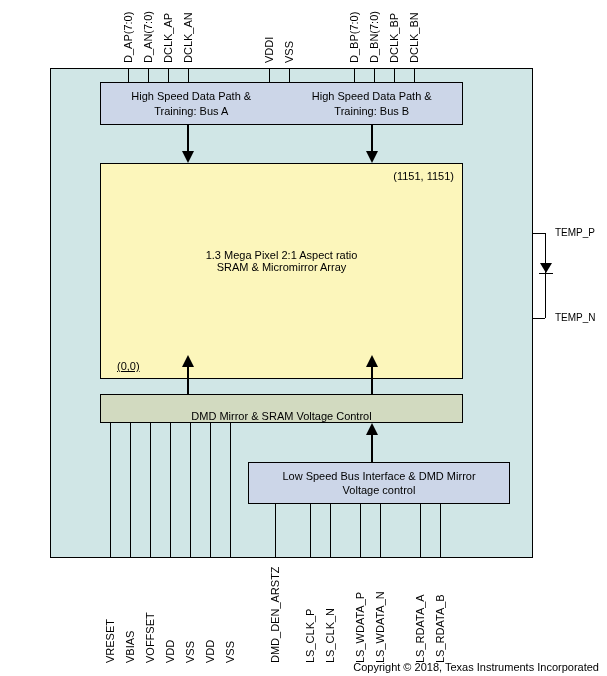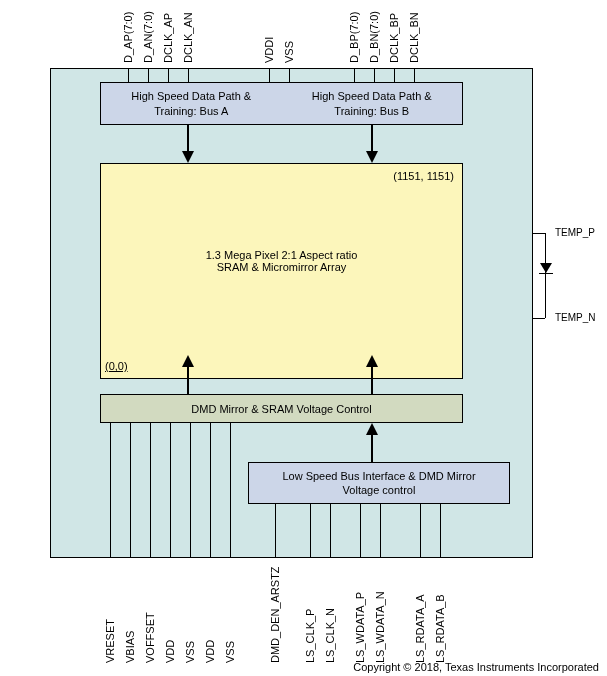--- a/index.html
+++ b/index.html
@@ -29,21 +29,21 @@
     flex-direction: column;
     justify-content: center;
     line-height: 1.3;
   }
   .sram {
     background: #fcf6bb;
   }
   .voltage {
     background: #d2dac0;
     display: flex;
-    align-items: center;
+    align-items: flex-end;
     justify-content: center;
   }
   .low-speed {
     background: #ccd6e8;
     display: flex;
     flex-direction: column;
     justify-content: center;
     line-height: 1.3;
   }
   .pin-label-v {
@@ -112,21 +112,21 @@
     </div>
   </div>
 </div>
 
 <div class="box sram" style="left:100px; top:163px; width:363px; height:216px;">
   <div class="coord" style="right:8px; top:6px;">(1151, 1151)</div>
   <div style="position:absolute; width:100%; top:85px; text-align:center;">
     <div>1.3 Mega Pixel 2:1 Aspect ratio</div>
     <div>SRAM &amp; Micromirror Array</div>
   </div>
-  <div class="coord" style="left:4px; bottom:6px;text-decoration:underline;">(0,0)</div>
+  <div class="coord" style="left:16px; bottom:6px;text-decoration:underline;">(0,0)</div>
 </div>
 
 <div class="box voltage" style="left:100px; top:394px; width:363px; height:29px;">
   <span>DMD Mirror &amp; SRAM Voltage Control</span>
 </div>
 
 <div class="box low-speed" style="left:248px; top:462px; width:262px; height:42px;">
   <div>Low Speed Bus Interface &amp; DMD Mirror</div>
   <div>Voltage control</div>
 </div>

